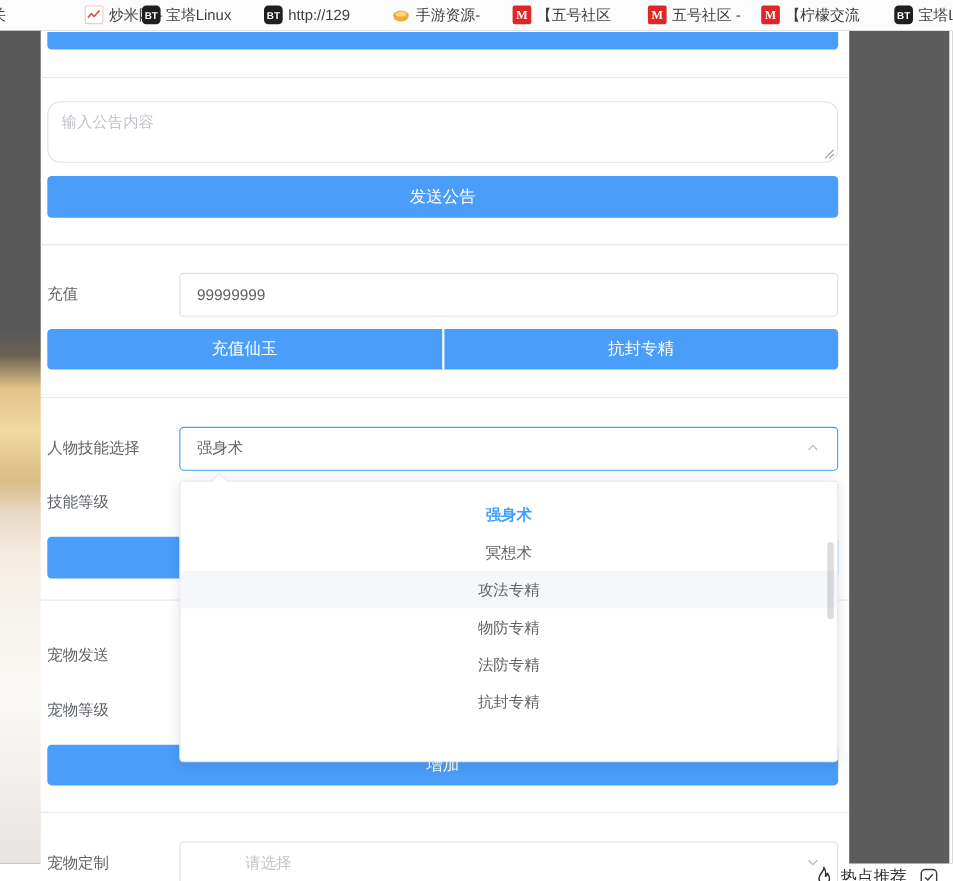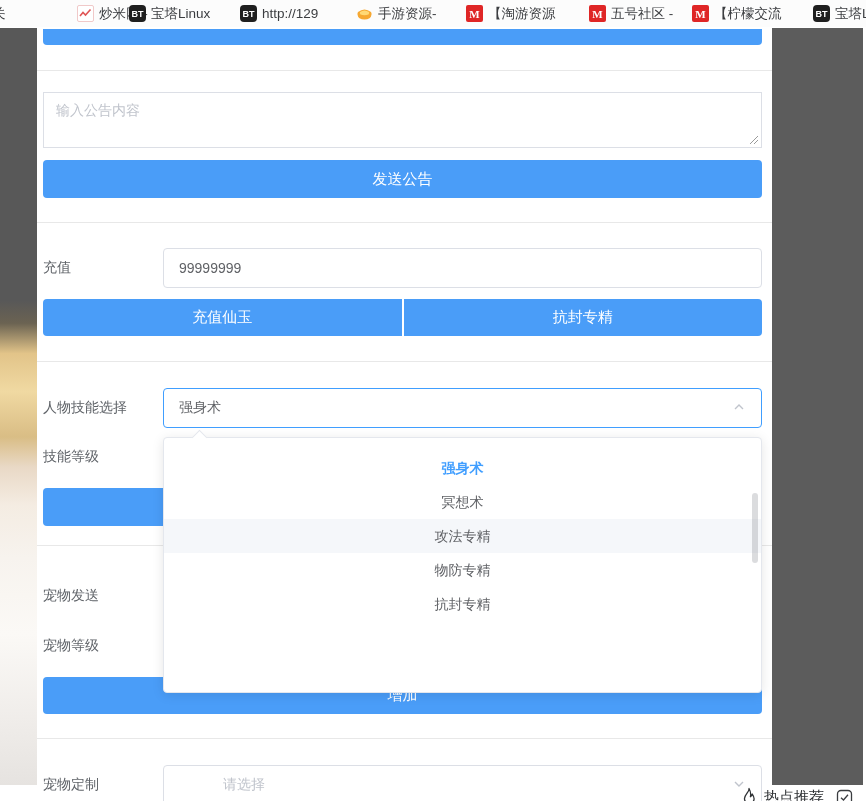--- a/index.html
+++ b/index.html
@@ -26,21 +26,21 @@
       #6b6352 39%, #e2c489 43%, #f0d9a2 48%, #d9bd85 54%,
       #e9d9c6 58%, #f4ece2 63%, #f7f3ee 70%, #fbf9f6 80%, #efece9 92%, #e6e3e0 100%);}
   .right-white-edge{position:absolute;right:0;top:28px;width:3px;height:757px;background:#fff;z-index:3;}
   
   .panel{position:absolute;left:37px;top:28px;width:735px;height:773px;background:#ffffff;z-index:2;}
   .divider{position:absolute;left:0;width:735px;height:1px;background:#e8e8e8;}
   .btn{position:absolute;left:6px;width:719px;background:#4a9df8;border:none;border-radius:4px;
        color:#fff;font-size:15px;font-family:inherit;cursor:pointer;display:flex;align-items:center;justify-content:center;}
   .cut-btn{top:1px;height:16px;border-radius:0 0 4px 4px;}
   .announce-area{position:absolute;left:6px;top:64px;width:719px;height:56px;box-sizing:border-box;
-       border:1px solid #dcdfe6;border-radius:0;background:#fff;}
+       border:1px solid #dcdfe6;border-radius:12px;background:#fff;}
   .announce-area textarea{width:100%;height:100%;box-sizing:border-box;border:none;outline:none;resize:none;
        border-radius:4px;padding:9px 12px;font-size:14px;font-family:inherit;color:#606266;background:transparent;}
   .announce-area textarea::placeholder{color:#c0c4cc;}
   .resize-handle{position:absolute;right:2px;bottom:2px;width:11px;height:11px;pointer-events:none;}
   .send-btn{top:132px;height:38px;}
   .form-label{position:absolute;left:6px;font-size:14px;color:#5f6368;display:flex;align-items:center;height:40px;}
   .fld{position:absolute;left:126px;width:599px;height:40px;box-sizing:border-box;border:1px solid #dcdfe6;border-radius:4px;
        background:#fff;display:flex;align-items:center;padding:0 15px;font-size:14px;color:#606266;}
   .fld input{border:none;outline:none;font-size:14px;font-family:inherit;color:#606266;width:100%;background:transparent;padding:0;}
   .btn-row{position:absolute;left:6px;top:271px;width:719px;height:37px;display:flex;gap:2px;}
@@ -99,21 +99,21 @@
       <svg width="17" height="15" viewBox="0 0 17 15">
         <path d="M2 6 Q8.5 1 15 6 Q16.5 8 14 12 Q8.5 15 3 12 Q0.5 8 2 6 Z" fill="#f6a832"></path>
         <path d="M4 6 Q8.5 3 13 6 Q13.5 7 12.5 8.5 Q8.5 10 4.5 8.5 Q3.5 7 4 6 Z" fill="#ffd976"></path>
       </svg>
     </span>
     <span>手游资源-</span>
   </div>
 
   <div class="bm" style="left:466px">
     <span class="bm-ico ico-m">M</span>
-    <span>【淘游资源</span>
+    <span>【五号社区</span>
   </div>
 
   <div class="bm" style="left:589px">
     <span class="bm-ico ico-m">M</span>
     <span>五号社区 -</span>
   </div>
 
   <div class="bm" style="left:692px">
     <span class="bm-ico ico-m">M</span>
     <span>【柠檬交流</span>
@@ -194,20 +194,21 @@
   </div>
 </div>
 
 <div class="dropdown">
   <div class="notch"></div>
   <ul>
     <li class="selected">强身术</li>
     <li>冥想术</li>
     <li class="hovered">攻法专精</li>
     <li>物防专精</li>
+    <li>法防专精</li>
     <li>抗封专精</li>
   </ul>
   <div class="dd-scrollbar"></div>
 </div>
 
 <div class="hot">
   <svg width="18" height="20" viewBox="0 0 18 20">
     <path d="M9 1.5 C9.5 5 5 7 4.5 11.5 a4.8 4.8 0 0 0 9.6 .3 c0-2-.9-3.3-1.9-4.8 -.2 1.6-.9 2.2-1.8 2.7 .6-2.2-.3-6.2-1.4-8.2z" fill="none" stroke="#2f3235" stroke-width="1.3" stroke-linejoin="round"></path>
   </svg>
   <span class="hot-label">热点推荐</span>

